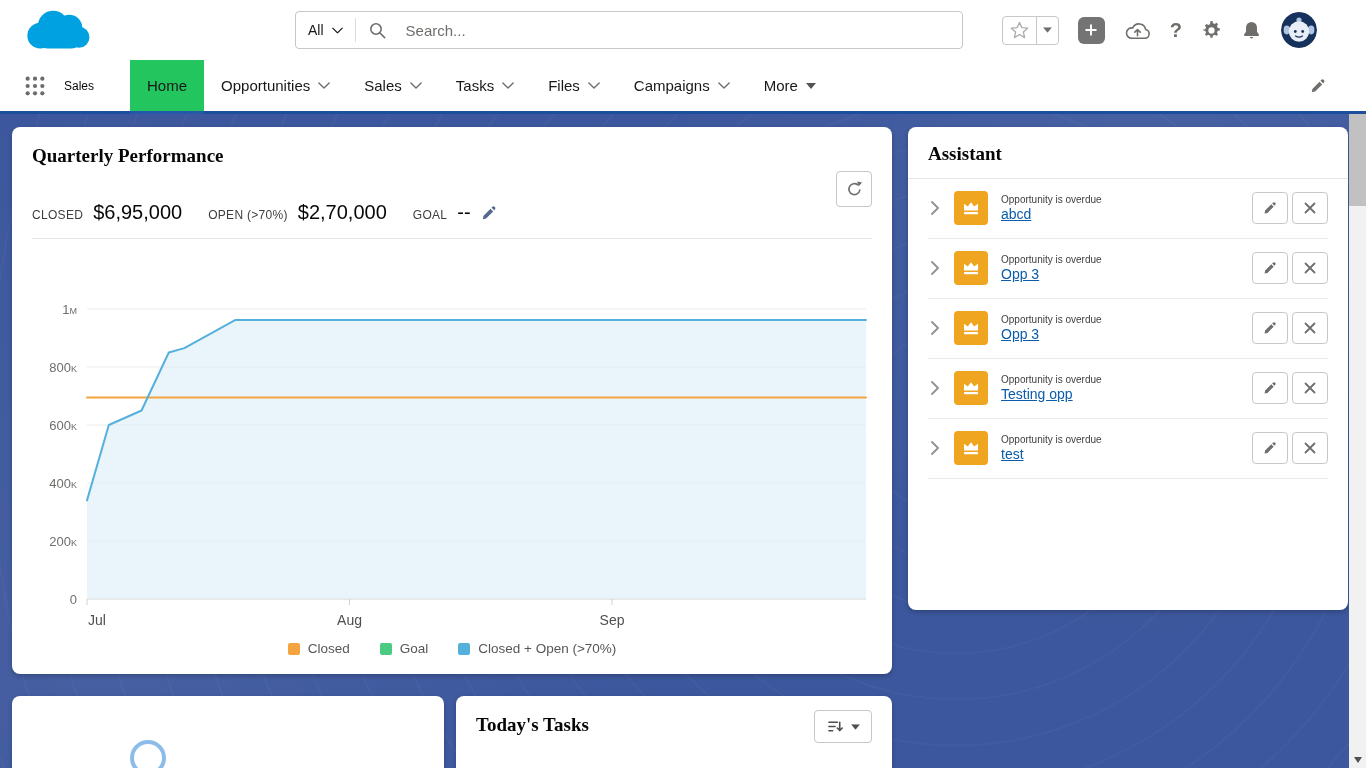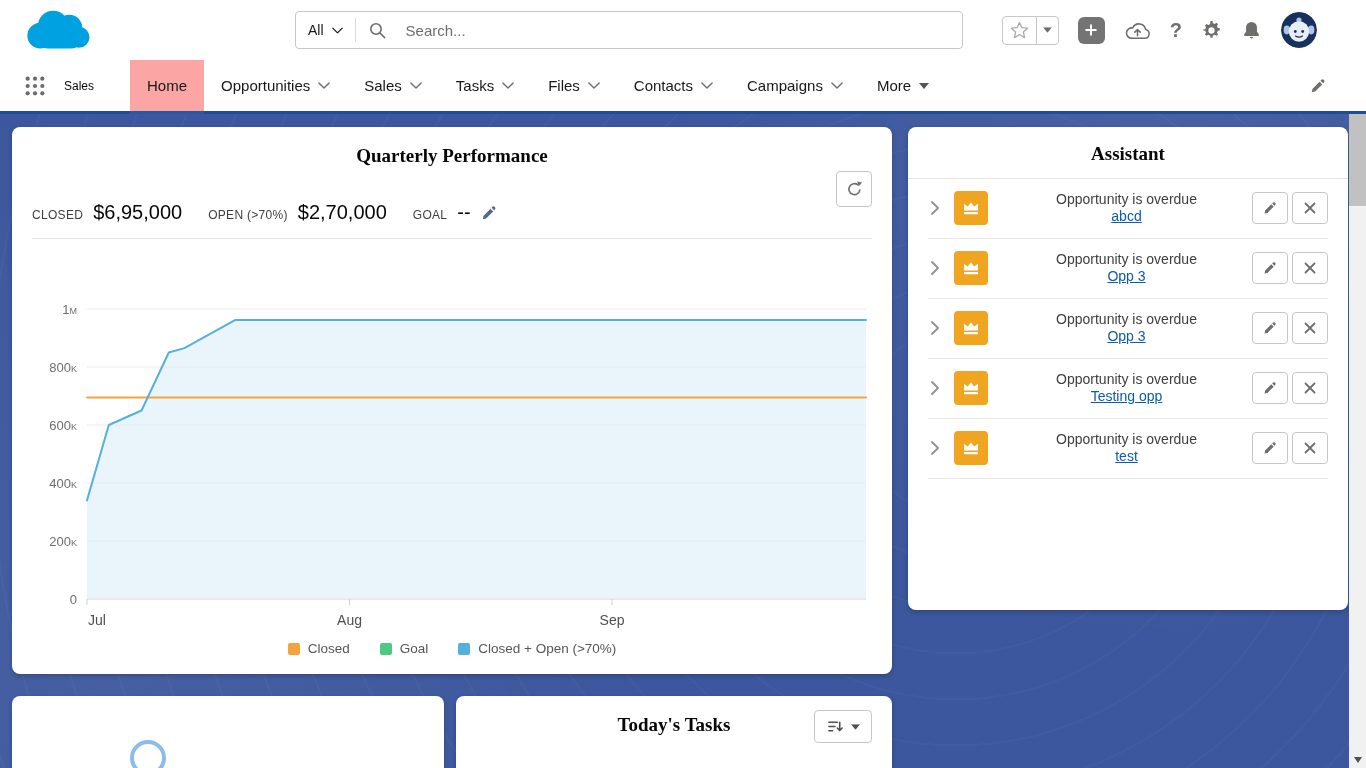--- a/index.html
+++ b/index.html
@@ -38,26 +38,26 @@
   .avatar { width:36px; height:36px; border-radius:50%; overflow:hidden; cursor:pointer; }
 
   
   .navbar { height:54px; background:#fff; border-bottom:3px solid #1B4F9E; display:flex; align-items:stretch; position:relative; }
   .waffle { align-self:center; margin-left:18px; padding:6px; cursor:pointer; color:#6B6B6B; }
   .app-name { align-self:center; font-size:12px; color:#080707; margin:0 36px 0 12px; }
   .tabs { display:flex; align-items:stretch; }
   .tab { display:flex; align-items:center; gap:8px; padding:0 17px; font-size:15px; color:#181818;
     cursor:pointer; position:relative; white-space:nowrap; }
   .tab .chev { color:#706E6B; }
-  .tab.active { background:#fca5a5;text-align:center; }
+  .tab.active { background:#22c55e;text-align:center; }
   .tab.active::after { content:""; position:absolute; left:0; right:0; bottom:-3px; height:3px; background:#2558A8; }
   .nav-edit { position:absolute; right:40px; top:0; bottom:0; display:flex; align-items:center; color:#706E6B; cursor:pointer; }
 
   
-  .content { position:relative; height:654px; padding:13px 0 0 12px; display:flex; gap:16px;text-align:center; }
+  .content { position:relative; height:654px; padding:13px 0 0 12px; display:flex; gap:16px; }
   .col-left { width:880px; display:flex; flex-direction:column; gap:22px; }
   .col-right { width:440px; }
   .card { background:#fff; border-radius:8px; box-shadow:0 2px 5px rgba(0,0,0,.22); }
   .card-title { font-family:"Liberation Serif", serif; font-size:19px; font-weight:700; color:#080707; }
 
   
   .perf-card { height:555px; padding:18px 20px; position:relative; }
   .refresh-btn { position:absolute; top:44px; right:20px; width:36px; height:36px; background:#fff;
     border:1px solid #C9C7C5; border-radius:4px; display:flex; align-items:center; justify-content:center;
     color:#706E6B; cursor:pointer; }
@@ -74,21 +74,21 @@
   .legend-label { font-size:13.5px; color:#565656; }
 
   
   .assistant-card { padding:16px 20px 0 20px; height:483px; overflow:hidden; }
   .assistant-divider { height:1px; background:#E5E5E5; margin:13px -20px 0 -20px; }
   .assist-row { display:flex; align-items:center; padding:12px 0 13px 0; border-bottom:1px solid #E9E9E9; }
   .assist-chevron { color:#919191; margin:0 15px 0 3px; cursor:pointer; display:flex; }
   .opp-badge { width:34px; height:34px; border-radius:4px; display:flex; align-items:center;
     justify-content:center; margin-right:13px; flex:none; }
   .assist-text { flex:1; min-width:0; }
-  .assist-line1 { font-size:14px; color:#3E3E3C; }
+  .assist-line1 { font-size:10px; color:#3E3E3C; }
   .assist-link { font-size:14px; color:#0B5CAB; text-decoration:underline; display:inline-block; cursor:pointer; }
   .assist-btns { display:flex; gap:4px; }
   .sq-btn { width:36px; height:32px; background:#fff; border:1px solid #C9C7C5; border-radius:4px;
     display:flex; align-items:center; justify-content:center; color:#706E6B; cursor:pointer; }
 
   
   .bottom-row { display:flex; gap:12px; }
   .events-card { width:432px; height:250px; padding:20px; position:relative; }
   .tasks-card { width:436px; height:250px; padding:18px 20px; position:relative; }
   .events-deco { position:absolute; left:118px; top:44px; width:36px; height:36px; border-radius:50%;
@@ -274,26 +274,20 @@
         </svg>
     </div>
     <div class="tab">
       <span>Tasks</span>
       <svg class="chev" width="12" height="7" viewBox="0 0 14 8">
           <use href="#icon-chevron-down"></use>
         </svg>
     </div>
     <div class="tab">
       <span>Files</span>
-      <svg class="chev" width="12" height="7" viewBox="0 0 14 8">
-          <use href="#icon-chevron-down"></use>
-        </svg>
-    </div>
-    <div class="tab">
-      <span>Contacts</span>
       <svg class="chev" width="12" height="7" viewBox="0 0 14 8">
           <use href="#icon-chevron-down"></use>
         </svg>
     </div>
     <div class="tab">
       <span>Campaigns</span>
       <svg class="chev" width="12" height="7" viewBox="0 0 14 8">
           <use href="#icon-chevron-down"></use>
         </svg>
     </div>

